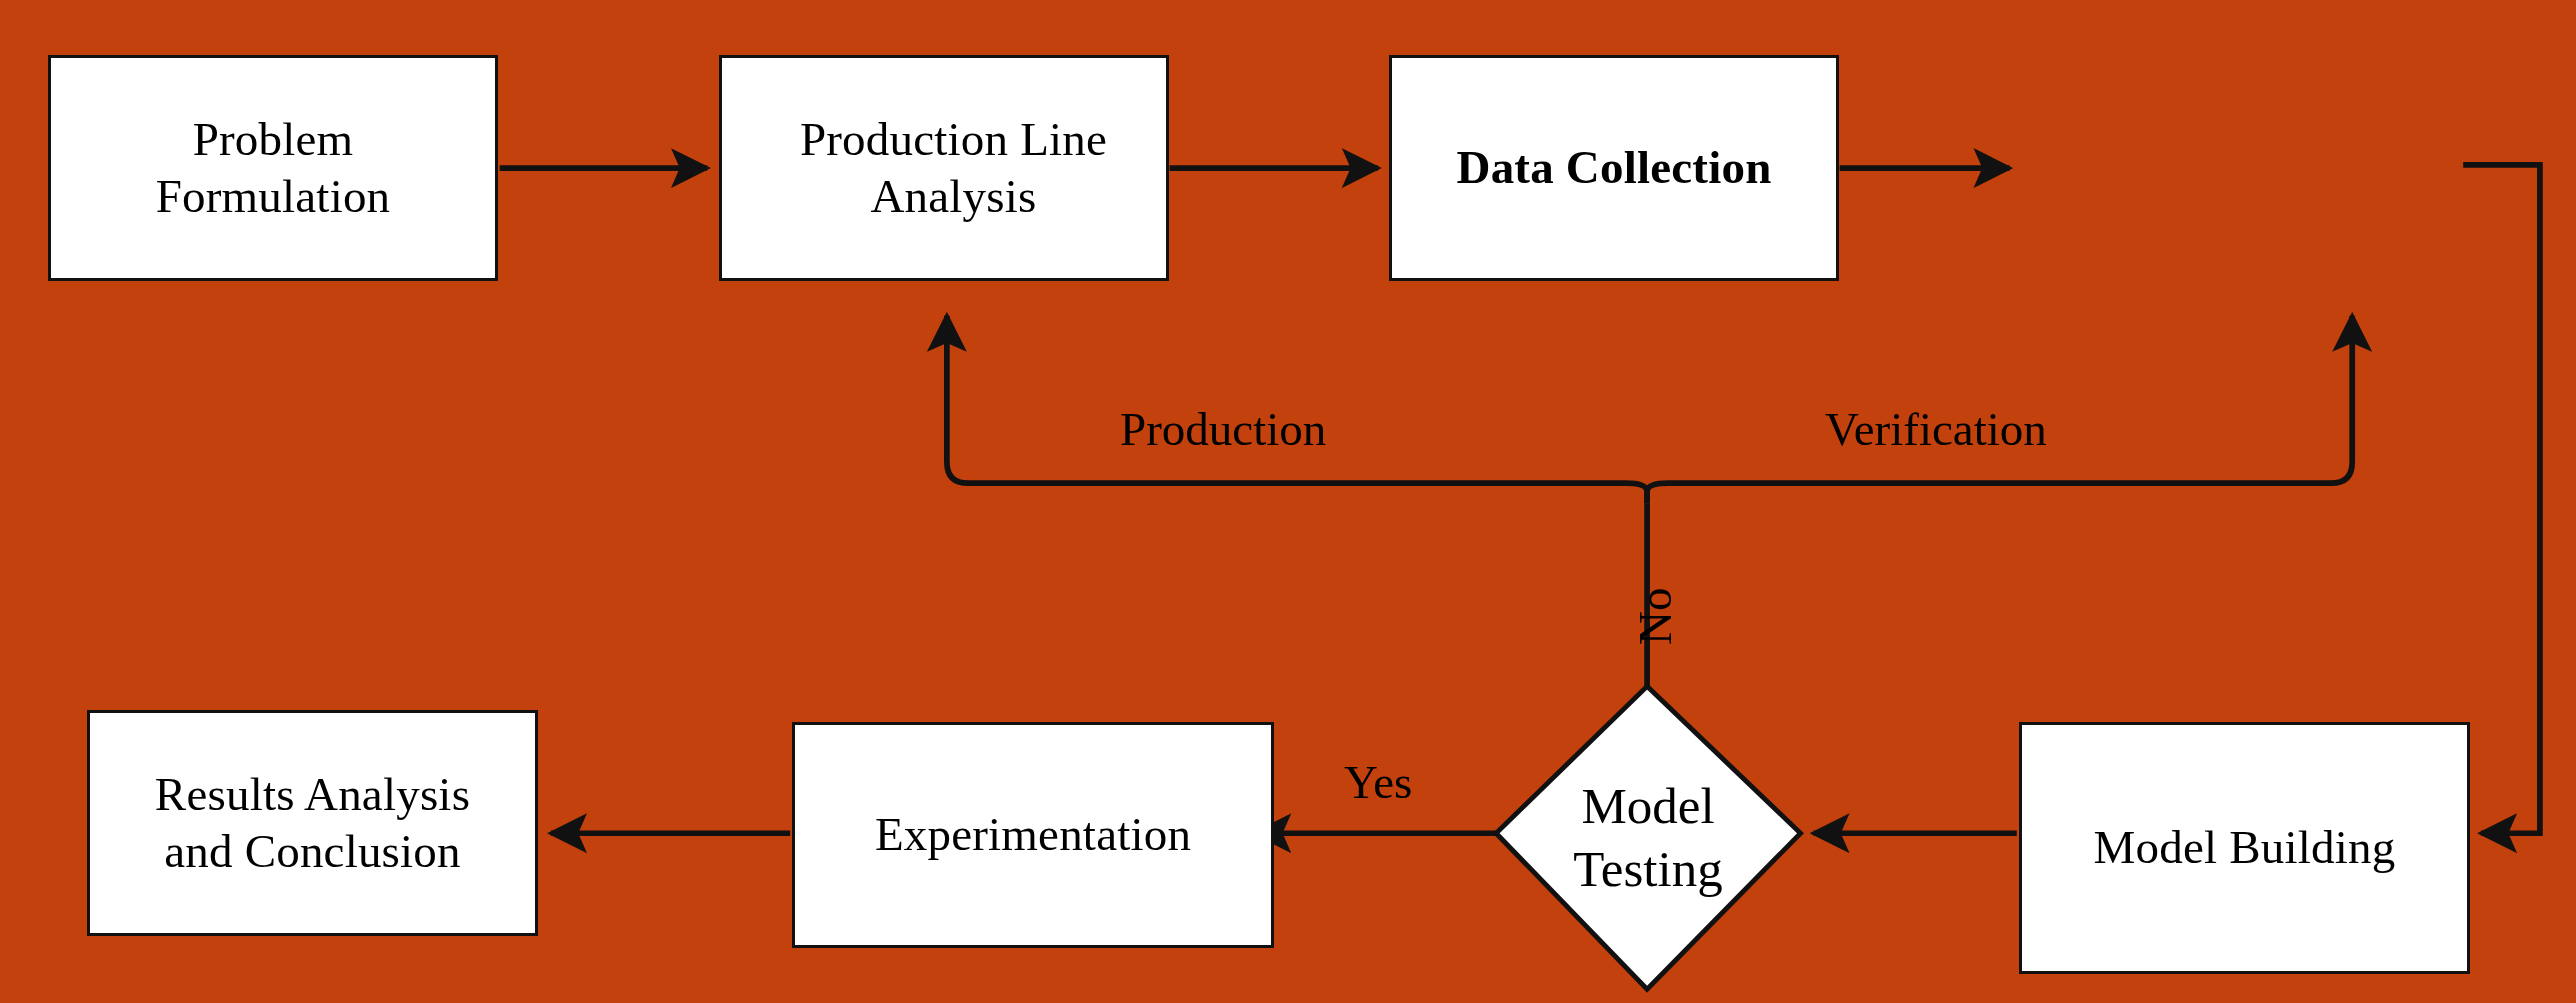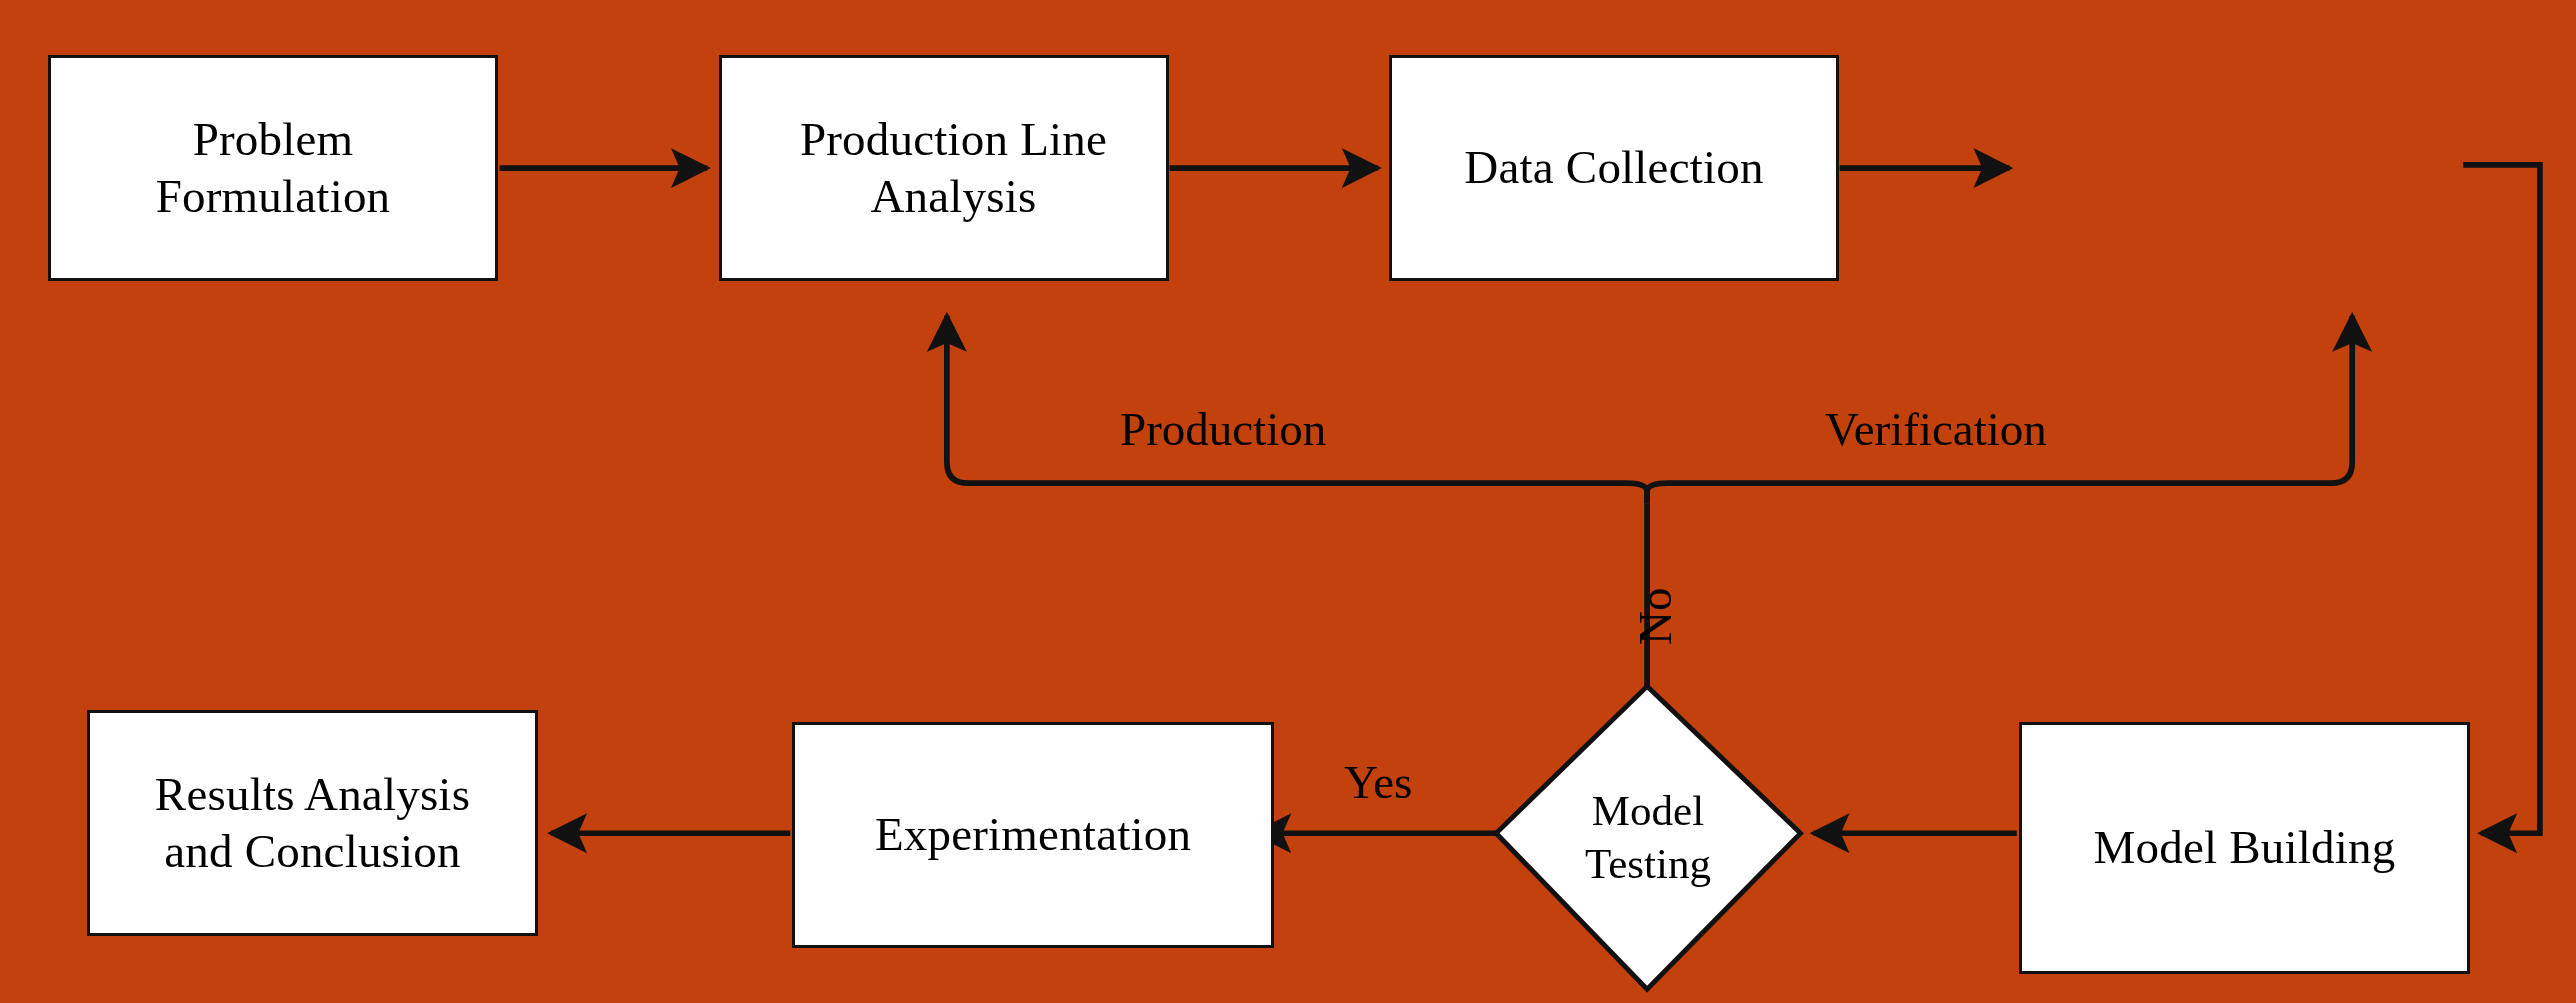--- a/index.html
+++ b/index.html
@@ -6,21 +6,21 @@
   html,body{margin:0;padding:0;background:#ffffff;}
   body{font-family:"Liberation Serif","DejaVu Serif",serif;color:#000;}
   #stage{position:relative;width:2576px;height:1003px;background:#c2410c;overflow:hidden;}
   #wires{position:absolute;left:0;top:0;width:2576px;height:1003px;}
   .node{position:absolute;box-sizing:border-box;border:3.3px solid #111;background:#fff;
         display:flex;align-items:center;justify-content:center;text-align:center;}
   .node .label{font-size:47px;line-height:1.22;letter-spacing:0.2px;padding:0 8.2px;white-space:pre-line;}
   .diamond-wrap{position:absolute;}
   .diamond-label{position:absolute;left:0;top:0;width:100%;height:100%;
         display:flex;align-items:center;justify-content:center;text-align:center;
-        font-size:43px;line-height:1.22;white-space:pre-line;pointer-events:none;}
+        font-size:51px;line-height:1.22;white-space:pre-line;pointer-events:none;}
   .edge-label{position:absolute;font-size:47px;line-height:1;white-space:nowrap;}
   .edge-label.rot{transform-origin:0 0;transform:rotate(-90deg);}
 </style>
 </head>
 <body>
 
 <div id="stage">
 
   <svg id="wires" viewBox="0 0 3156 1229">
     <defs>
@@ -48,21 +48,21 @@
   <div class="node" style="left:48px;top:55px;width:450px;height:226px;">
     <span class="label">Problem
 Formulation</span>
   </div>
 
   <div class="node" style="left:719px;top:55px;width:450px;height:226px;padding-left:19px;">
     <span class="label">Production Line
 Analysis</span>
   </div>
 
-  <div class="node" style="left:1389px;top:55px;width:450px;height:226px;">
+  <div class="node" style="left:1389px;top:55px;width:450px;height:226px;font-weight:bold;">
     <span class="label">Data Collection</span>
   </div>
 
 
   <div class="node" style="left:87px;top:710px;width:451px;height:226px;">
     <span class="label">Results Analysis
 and Conclusion</span>
   </div>
 
   <div class="node" style="left:792px;top:722px;width:482px;height:226px;">

